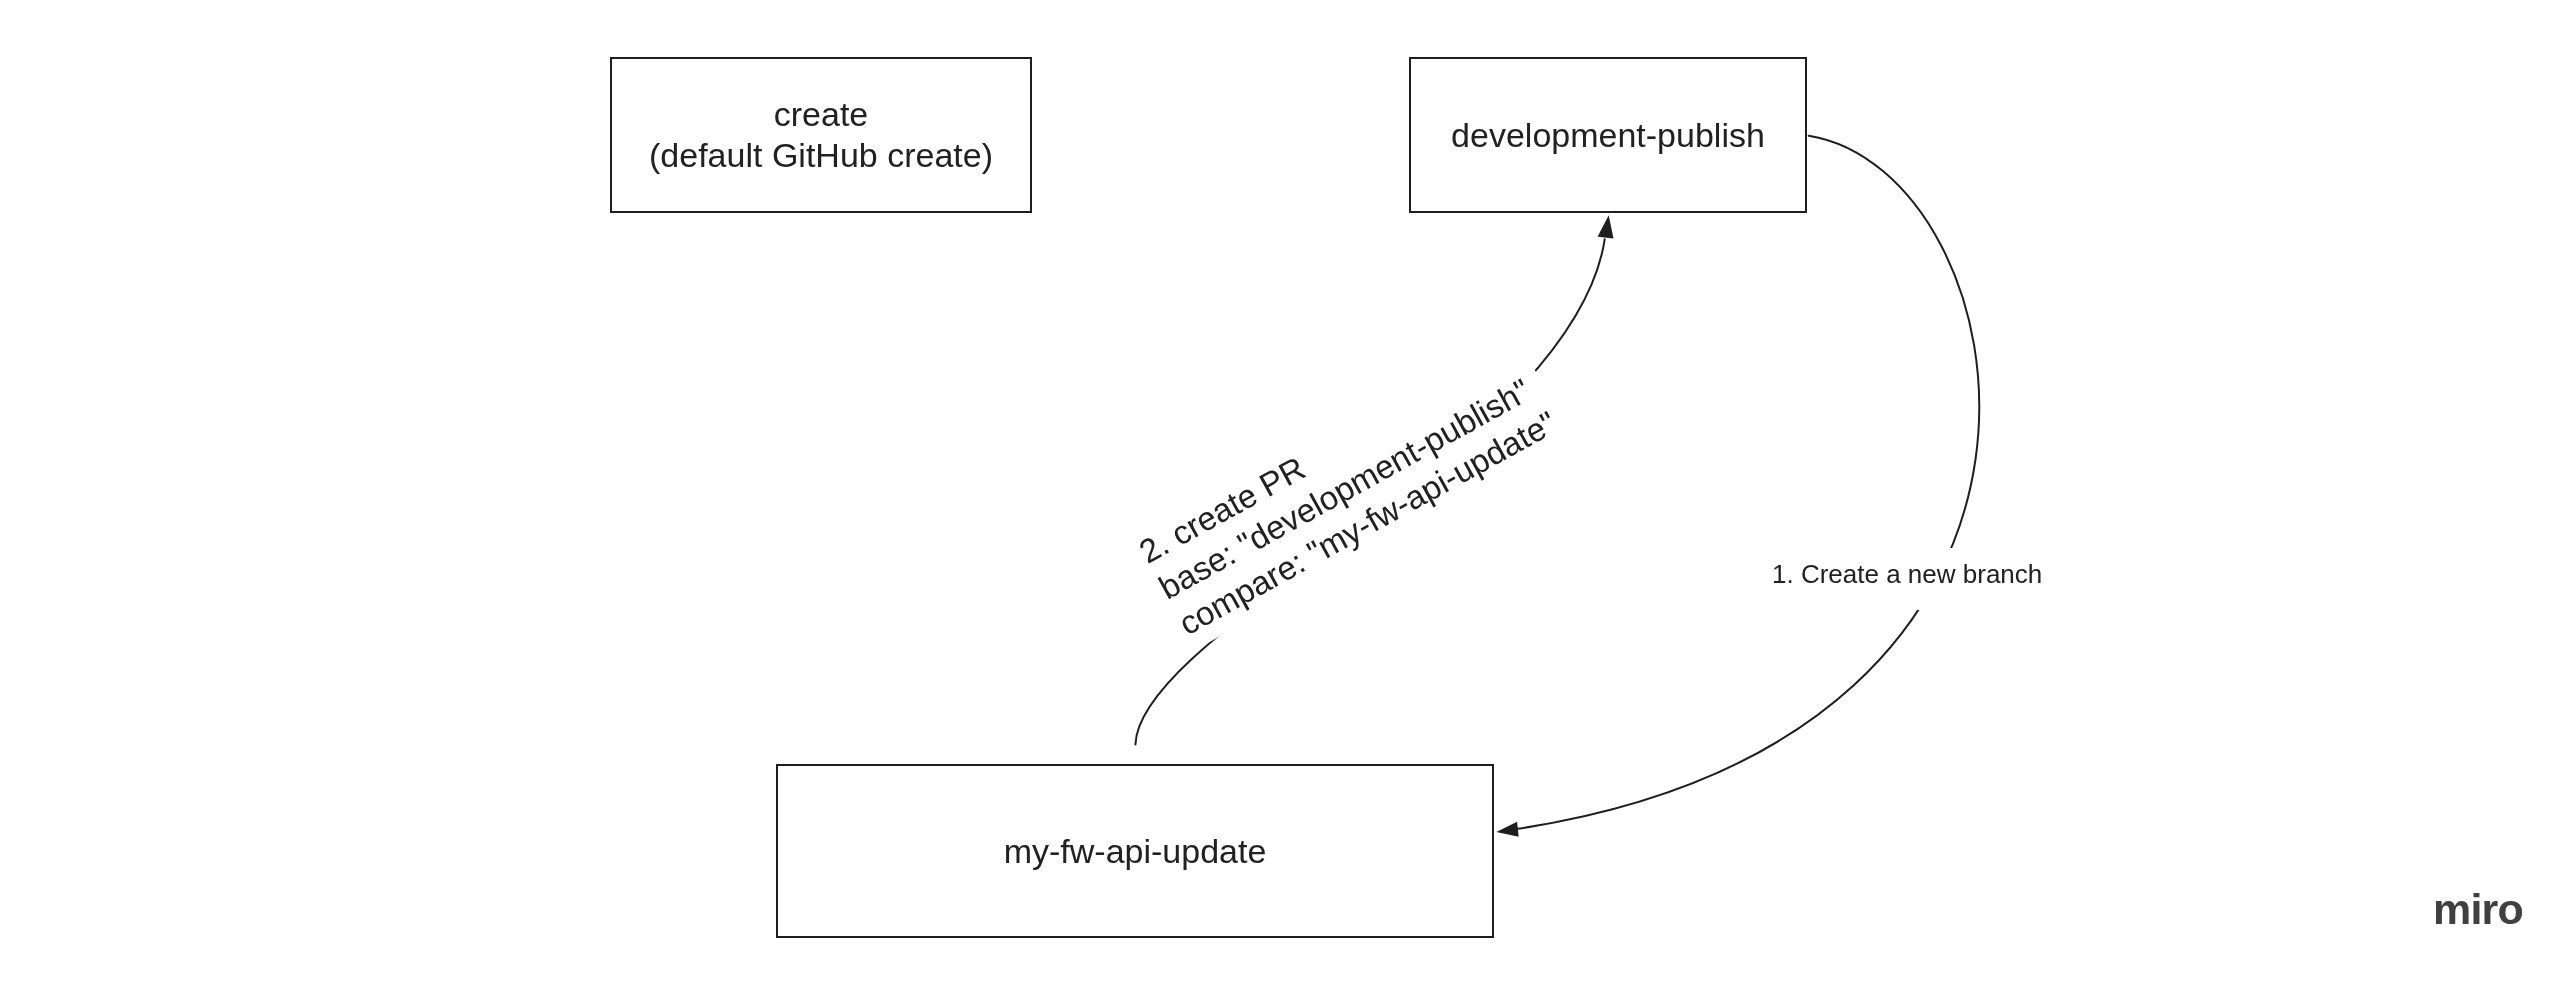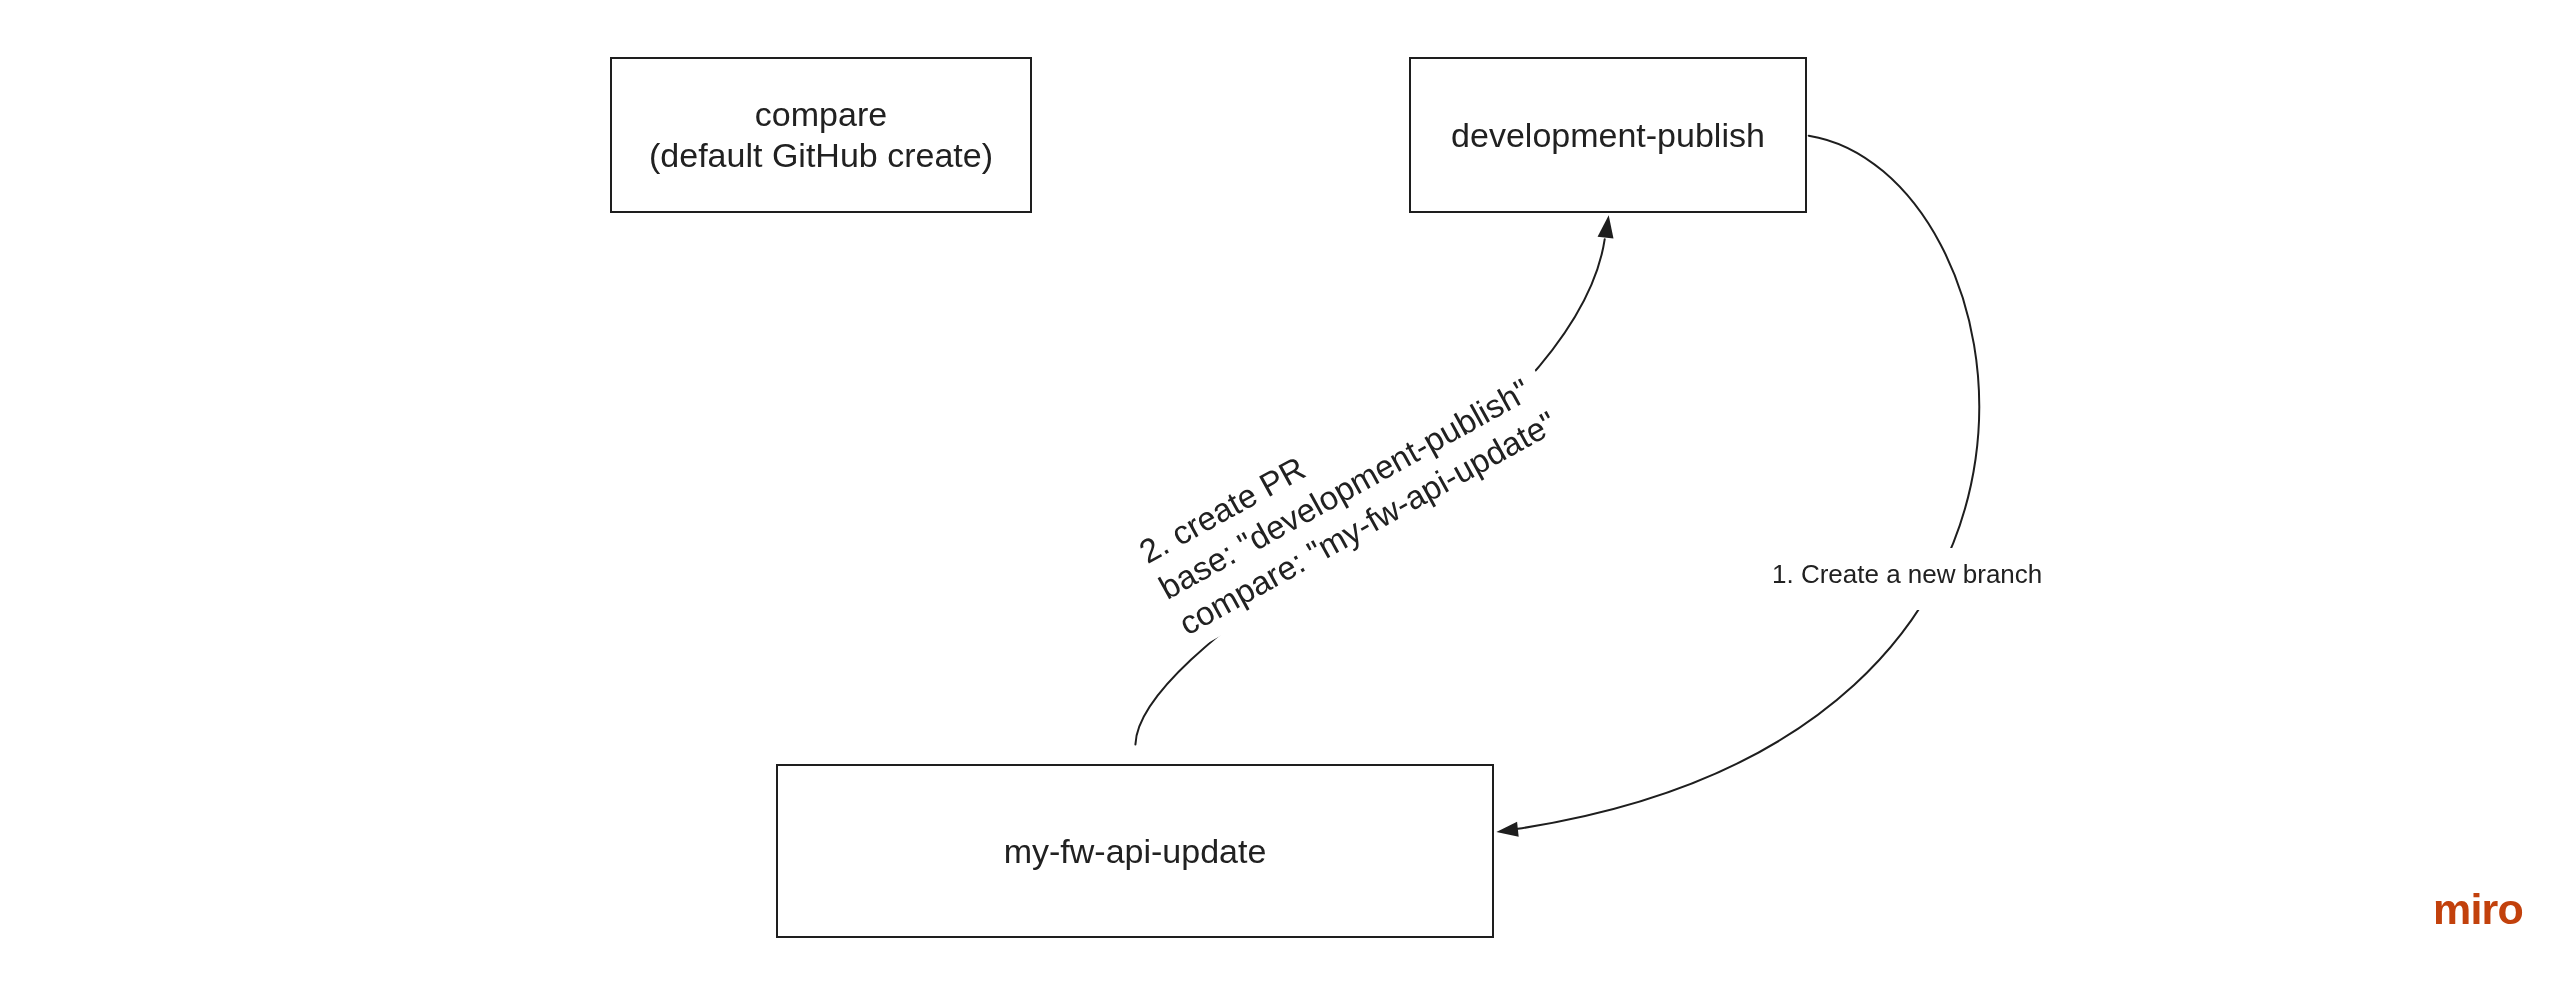--- a/index.html
+++ b/index.html
@@ -81,21 +81,21 @@
     z-index: 4;
     user-select: none;
   }
 </style>
 </head>
 <body>
 
 <div class="board">
 
   <div class="node" id="node-publish">
-    <span class="node-line">compare</span>
+    <span class="node-line">create</span>
     <span class="node-line">(default GitHub create)</span>
   </div>
 
   <div class="node" id="node-development-publish">
     <span class="node-line">development-publish</span>
   </div>
 
   <div class="node" id="node-my-fw-api-update">
     <span class="node-line">my-fw-api-update</span>
   </div>
@@ -112,16 +112,16 @@
   </svg>
 
   <div class="connector-label" id="label-create-branch">1. Create a new branch</div>
 
   <div class="connector-label" id="label-create-pr">
     <span class="label-line">2. create PR</span>
     <span class="label-line">base: "development-publish"</span>
     <span class="label-line">compare: "my-fw-api-update"</span>
   </div>
 
-  <div class="watermark" style="color: #c2410c;">miro</div>
+  <div class="watermark" style="color: #404040;">miro</div>
 
 </div>
 
 
 </body></html>

